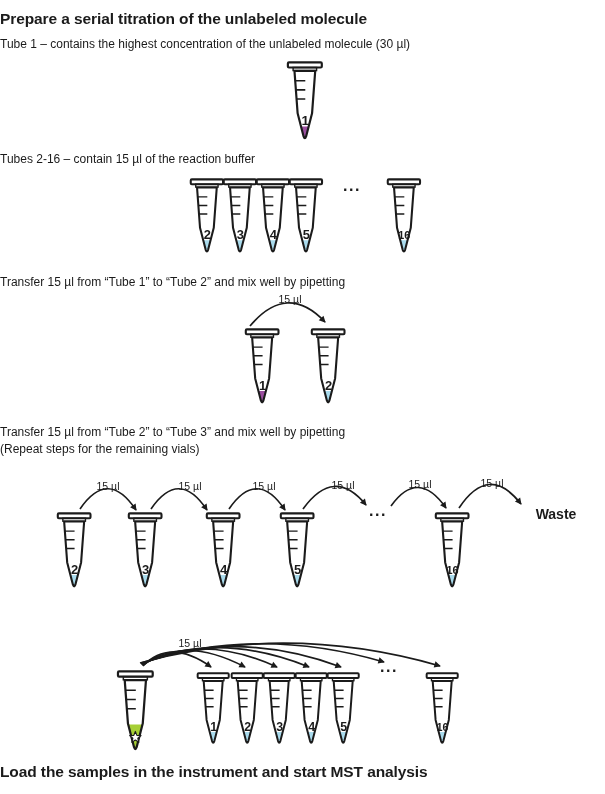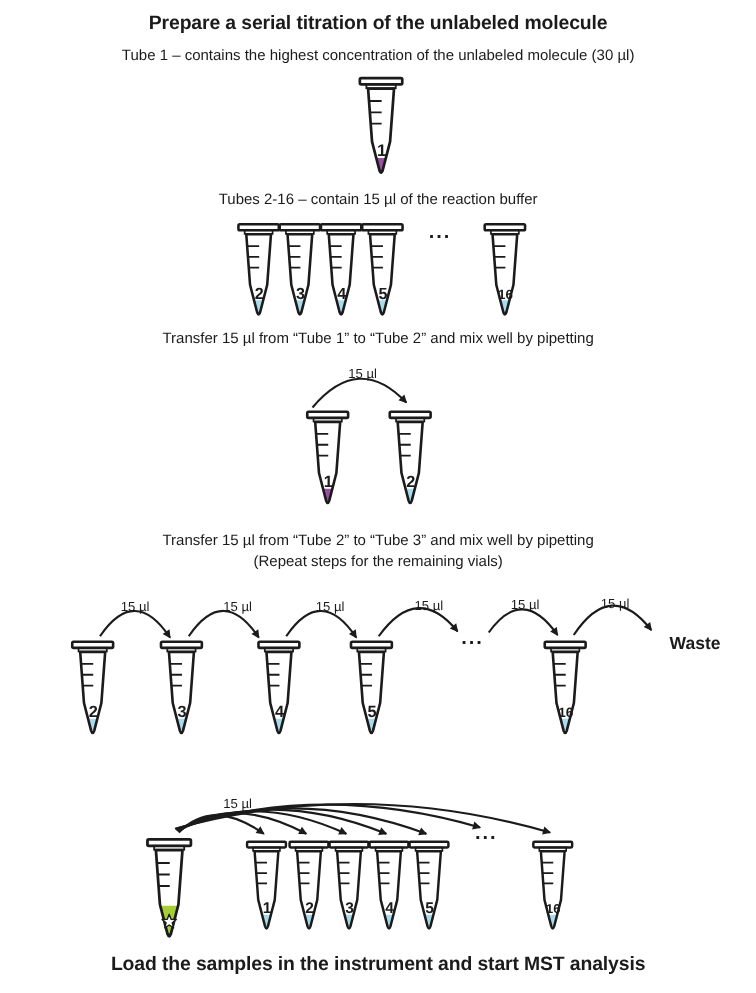--- a/index.html
+++ b/index.html
@@ -1,19 +1,19 @@
 <!DOCTYPE html>
 <html><head>
 <meta charset="utf-8">
 <style>
   *{margin:0;padding:0;box-sizing:border-box}
   html,body{background:#fff}
   body{width:605px;height:794px;position:relative;font-family:"Liberation Sans",sans-serif;color:#1b1b1b}
   .page{position:absolute;left:0;top:0;width:605px;height:794px;background:#fff;overflow:hidden}
-  .txt{position:absolute;left:0;width:605px;text-align:center;white-space:nowrap}
+  .txt{position:absolute;left:0;width:605px;white-space:nowrap}
   .heading{font-weight:bold;font-size:15.5px;letter-spacing:-0.1px}
   .body{font-size:12px}
   .tube{position:absolute;overflow:visible}
   .tn{font-weight:bold;font-size:15px;text-anchor:middle;fill:#1b1b1b;font-family:"Liberation Sans",sans-serif}
   .tn16{font-size:12.5px}
   .vol{position:absolute;font-weight:normal;font-size:10.5px;transform:translateX(-50%);white-space:nowrap}
   .dots{position:absolute;font-weight:bold;font-size:16px;letter-spacing:1.5px;transform:translate(-50%,-50%);white-space:nowrap}
   .waste{position:absolute;font-weight:bold;font-size:14px;transform:translateX(-50%);white-space:nowrap}
   .overlay{position:absolute;overflow:visible}
   .arc{fill:none;stroke:#1b1b1b;stroke-width:1.7}
@@ -41,21 +41,21 @@
       <path d="M11.5 22 H22.5 M12.2 32 H22.5 M12.9 42 H22.5" stroke-width="1.7"></path>
     </g>
   </defs>
 </svg>
 
 <div class="page">
 
   <div class="txt heading" style="top:10px">Prepare a serial titration of the unlabeled molecule</div>
   <div class="txt body" style="top:37px">Tube 1 – contains the highest concentration of the unlabeled molecule (30 µl)</div>
   <div class="txt body" style="top:152px">Tubes 2-16 – contain 15 µl of the reaction buffer</div>
-  <div class="txt body" style="top:263px">Transfer 15 µl from “Tube 1” to “Tube 2” and mix well by pipetting</div>
+  <div class="txt body" style="top:275px">Transfer 15 µl from “Tube 1” to “Tube 2” and mix well by pipetting</div>
   <div class="txt body" style="top:425px">Transfer 15 µl from “Tube 2” to “Tube 3” and mix well by pipetting</div>
   <div class="txt body" style="top:442px">(Repeat steps for the remaining vials)</div>
   <div class="txt heading" style="top:763px">Load the samples in the instrument and start MST analysis</div>
 
   <svg class="tube" style="left:285px;top:61px;width:39.7px;height:83px" viewBox="0 0 44 92">
     <use href="#tw"></use>
     <use href="#tl" fill="#9b4fa0"></use>
     <use href="#tf"></use>
     <text class="tn" x="22.5" y="71">1</text>
   </svg>

